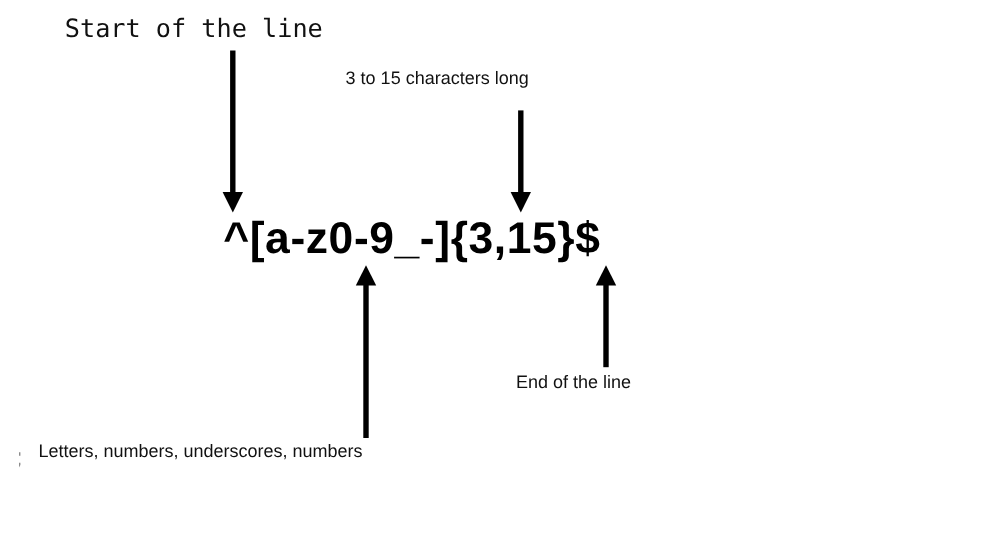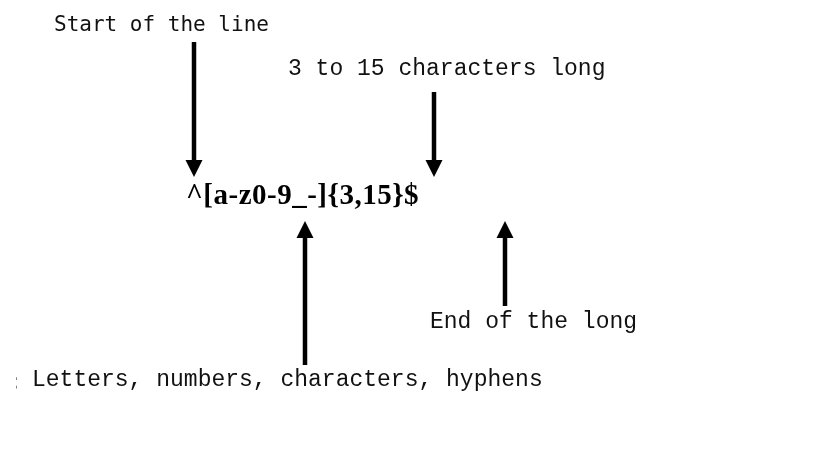--- a/index.html
+++ b/index.html
@@ -25,29 +25,29 @@
     color: #111111;
   }
   
   .label-mono {
     font-family: "DejaVu Sans Mono", monospace;
     font-size: 21px;
     letter-spacing: 0px;
   }
   
   .label-sans {
-    font-family: Liberation Mono, monospace;
-    font-size: 23px;
+    font-family: Liberation Sans, sans-serif;
+    font-size: 15px;
   }
   
   .regex {
     position: absolute;
-    font-family: Liberation Serif, serif;
+    font-family: Liberation Sans, sans-serif;
     font-weight: bold;
-    font-size: 29px;
+    font-size: 37px;
     letter-spacing: 0.5px;
     white-space: pre;
     color: #000000;
     line-height: 1;
     text-align: right;
   }
   .arrow-layer {
     position: absolute;
     left: 0;
     top: 0;
@@ -70,23 +70,23 @@
 <div id="canvas">
 
   <div class="clip-frag" style="left:-4px; top:369px; width:8px;">;</div>
 
   <div class="label label-mono" style="left:38px; top:14px;">Start of the line</div>
 
   <div class="label label-sans" style="left:272px; top:58px;">3 to 15 characters long</div>
 
   <div class="regex" style="left:170px; top:180px;">^[a-z0-9_-]{3,15}$</div>
 
-  <div class="label label-sans" style="left:414px; top:311px;">End of the long</div>
+  <div class="label label-sans" style="left:414px; top:311px;">End of the line</div>
 
-  <div class="label label-sans" style="left:16px; top:369px;">Letters, numbers, characters, hyphens</div>
+  <div class="label label-sans" style="left:16px; top:369px;">Letters, numbers, underscores, numbers</div>
 
   <svg class="arrow-layer" viewBox="0 0 819 460" width="819" height="460">
 
     <g>
       <line x1="178" y1="42" x2="178" y2="164" stroke="#000000" stroke-width="4.5" stroke-linecap="butt"></line>
       <polygon points="178,177 169.5,160 186.5,160" fill="#000000"></polygon>
     </g>
 
     <g>
       <line x1="418" y1="92" x2="418" y2="164" stroke="#000000" stroke-width="4.5" stroke-linecap="butt"></line>

